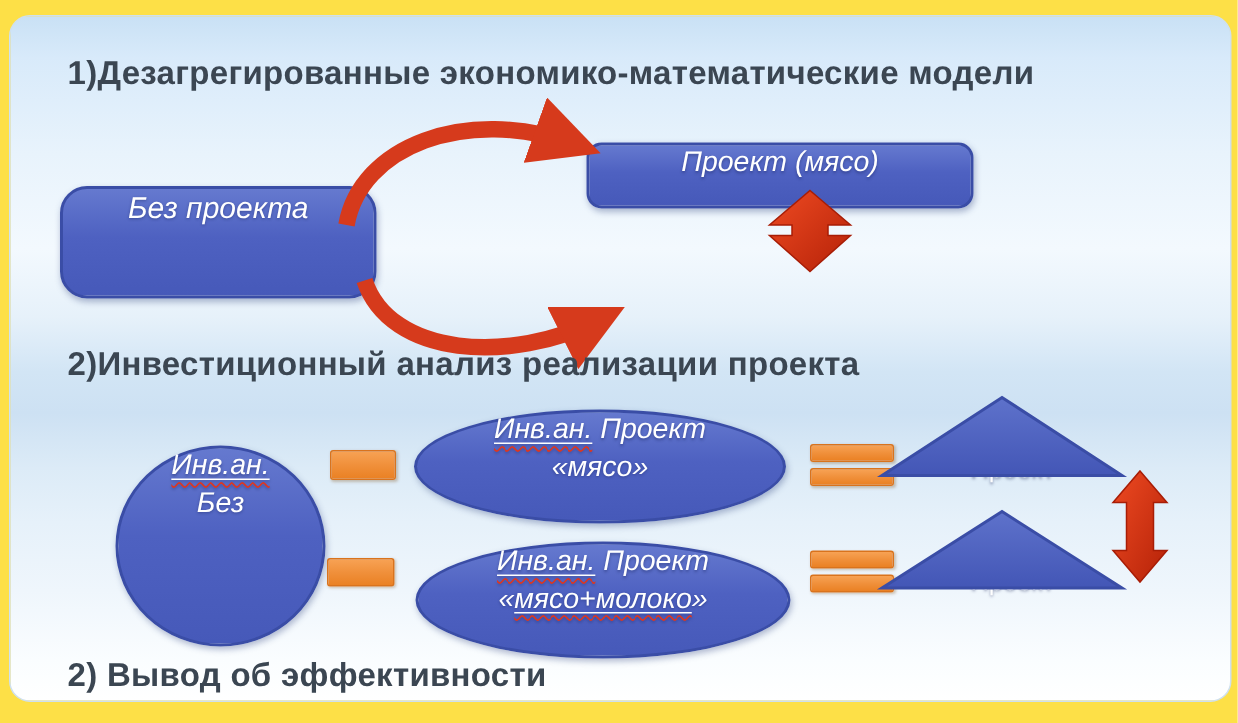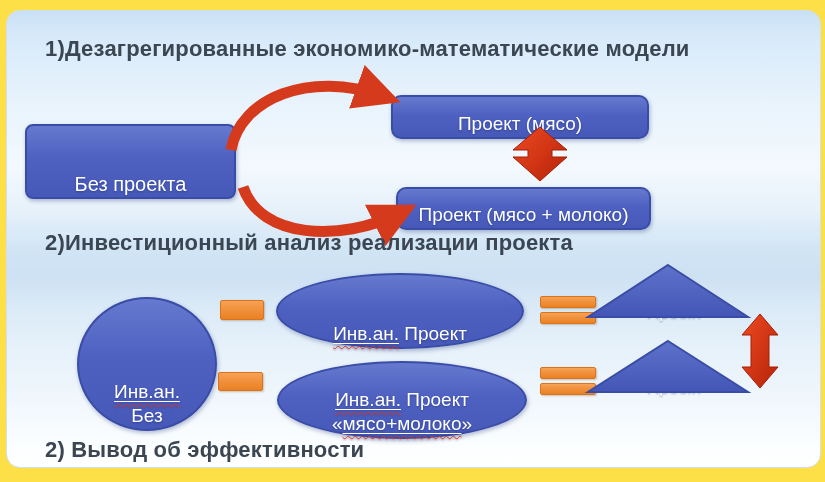--- a/index.html
+++ b/index.html
@@ -19,28 +19,28 @@
   .h {
     position:absolute; z-index:6; color:var(--heading,#3b4652);
     font-size:22px; font-weight:600; letter-spacing:.2px; white-space:nowrap;
   }
   #h1 { left:38px; top:25px; }
   #h2 { left:38px; top:219px;text-align:center; }
   #h3 { left:38px; top:426px; }
 
   .shape {
     position:absolute; z-index:2; color:#fff; text-align:center;
-    display:flex; flex-direction:column; align-items:center; justify-content:flex-end;
+    display:flex; flex-direction:column; align-items:center; justify-content:flex-start;
     background: linear-gradient(180deg,#6579cf 0%, #4e61c1 45%, #4659b9 100%);
     border:2px solid var(--shape-border,#3a4da6);
     box-shadow:1px 2px 4px rgba(40,60,120,.35);
     text-shadow:0 1px 2px rgba(25,35,90,.45);
-    box-sizing:border-box; line-height:1.3;
+    box-sizing:border-box; line-height:1.3;font-style:italic;
   }
-  #box-left { left:18px; top:113px; width:211px; height:75px; border-radius:8px; font-size:20px; }
+  #box-left { left:33px; top:113px; width:211px; height:75px; border-radius:18px; font-size:20px; }
   #box-meat { left:384px; top:84px;  width:258px; height:44px; border-radius:10px; font-size:19px; }
   #box-meat-milk { left:389px; top:176px; width:255px; height:43px; border-radius:10px; font-size:19px; }
 
   #circle-inv { left:70px; top:286px; width:140px; height:134px; border-radius:50%; font-size:19px; }
   #ellipse-meat { left:269px; top:262px; width:248px; height:76px; border-radius:50%; font-size:19px; }
   #ellipse-meat-milk { left:270px; top:350px; width:250px; height:78px; border-radius:50%; font-size:19px; }
 
   .bar {
     position:absolute; z-index:2; border-radius:2px;
     background: linear-gradient(180deg,#f7a254 0%, #f0903b 50%, #ea8124 100%);
@@ -75,33 +75,31 @@
     <div class="h" id="h1">1)Дезагрегированные экономико-математические модели</div>
     <div class="h" id="h2">2)Инвестиционный анализ реализации проекта</div>
     <div class="h" id="h3">2) Вывод об эффективности</div>
 
     <div class="shape" id="box-left">
       <span>Без проекта</span>
     </div>
     <div class="shape" id="box-meat">
       <span>Проект (мясо)</span>
     </div>
-    <div class="shape" id="box-meat-milk">
-      <span>Проект (мясо + молоко)</span>
-    </div>
 
     <div class="shape" id="circle-inv">
       <span class="ul"><span class="sq">Инв.ан.</span></span>
       <span>Без</span>
     </div>
 
     <div class="shape" id="ellipse-meat">
       <span>
         <span class="ul"><span class="sq">Инв.ан.</span></span><span> Проект</span>
       </span>
+      <span>«мясо»</span>
     </div>
 
     <div class="shape" id="ellipse-meat-milk">
       <span>
         <span class="ul"><span class="sq">Инв.ан.</span></span><span> Проект</span>
       </span>
       <span><span>«</span><span class="ul"><span class="sq">мясо+молоко</span></span><span>»</span></span>
     </div>
 
     <div class="bar" id="minus-top"></div>

